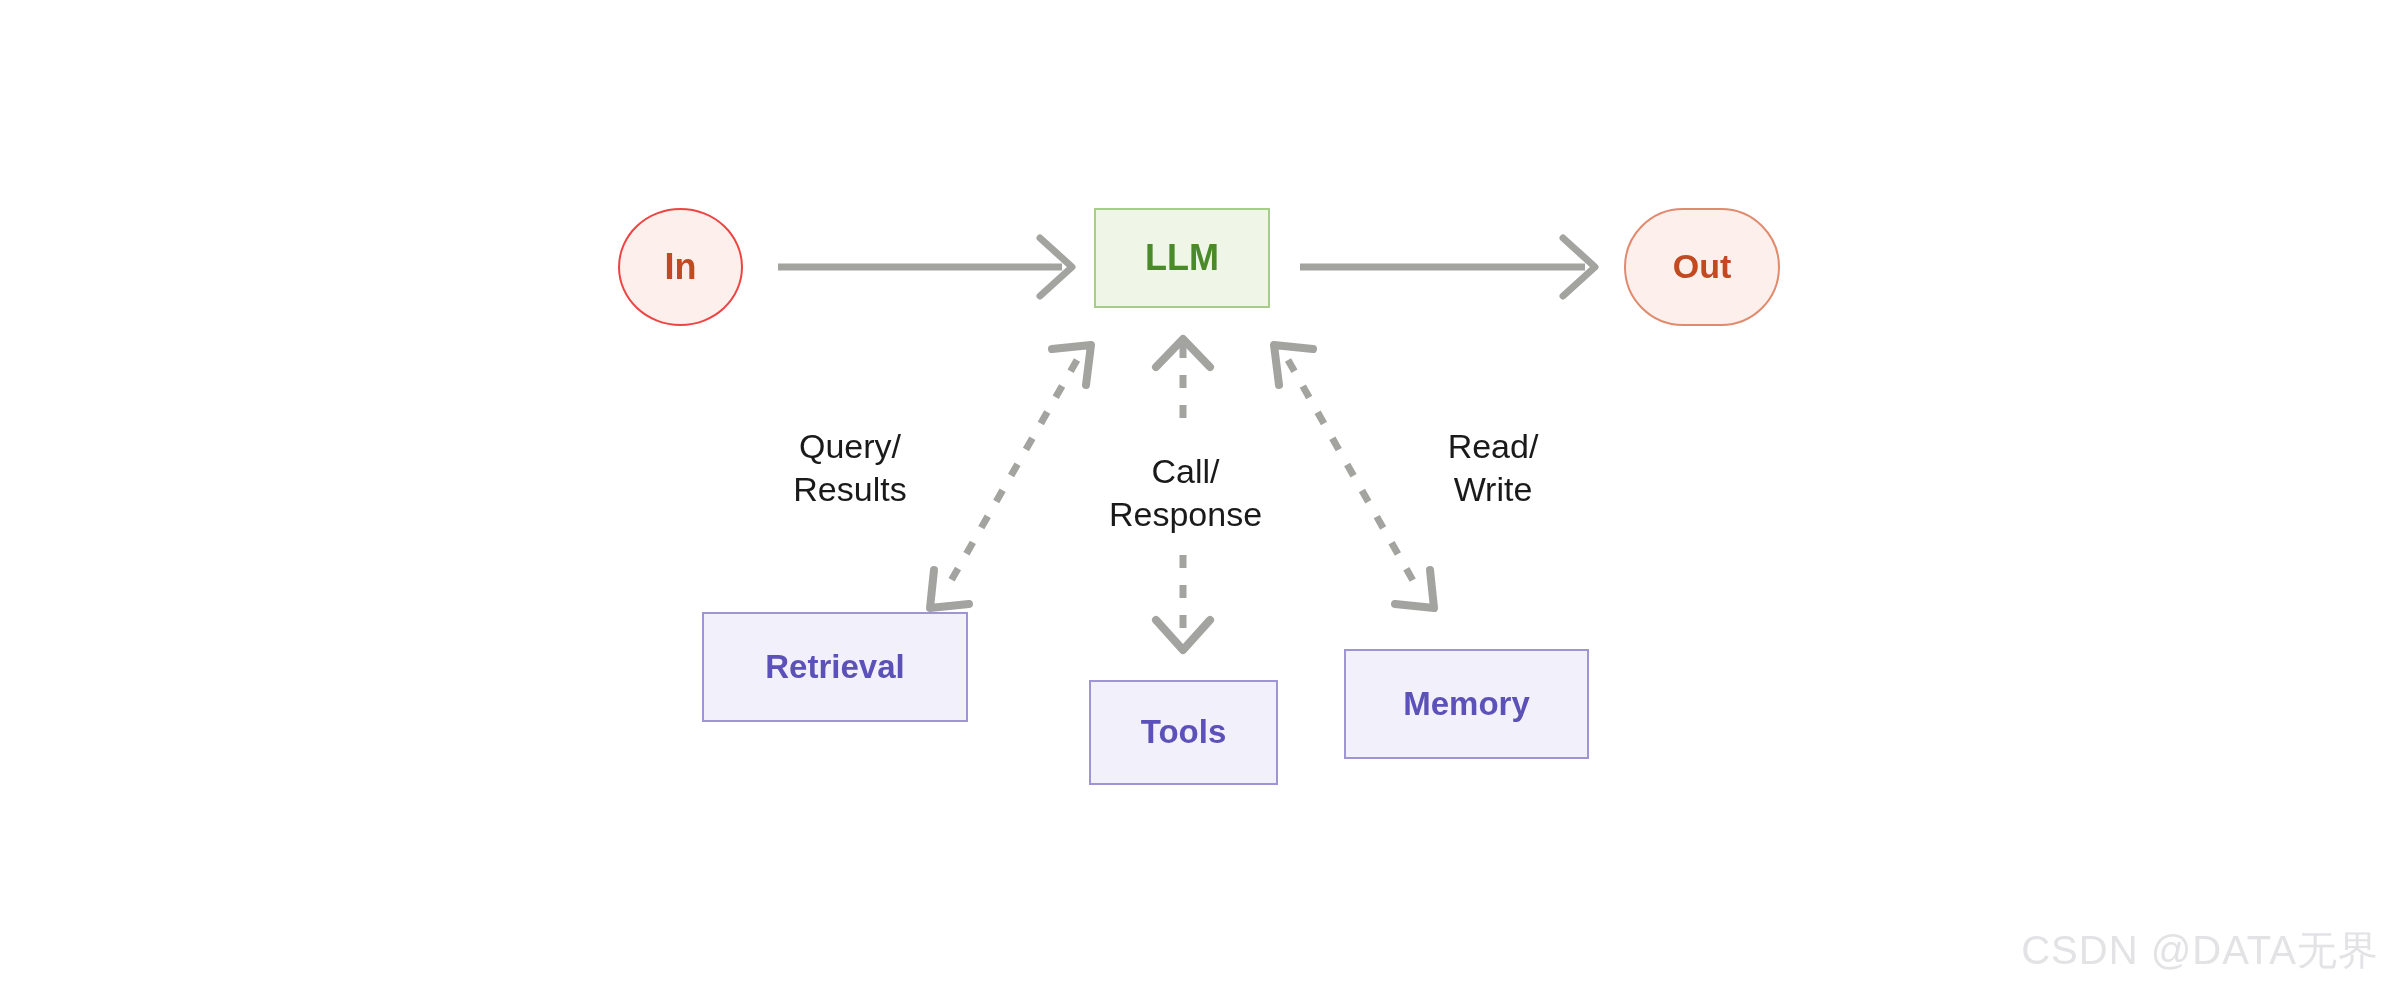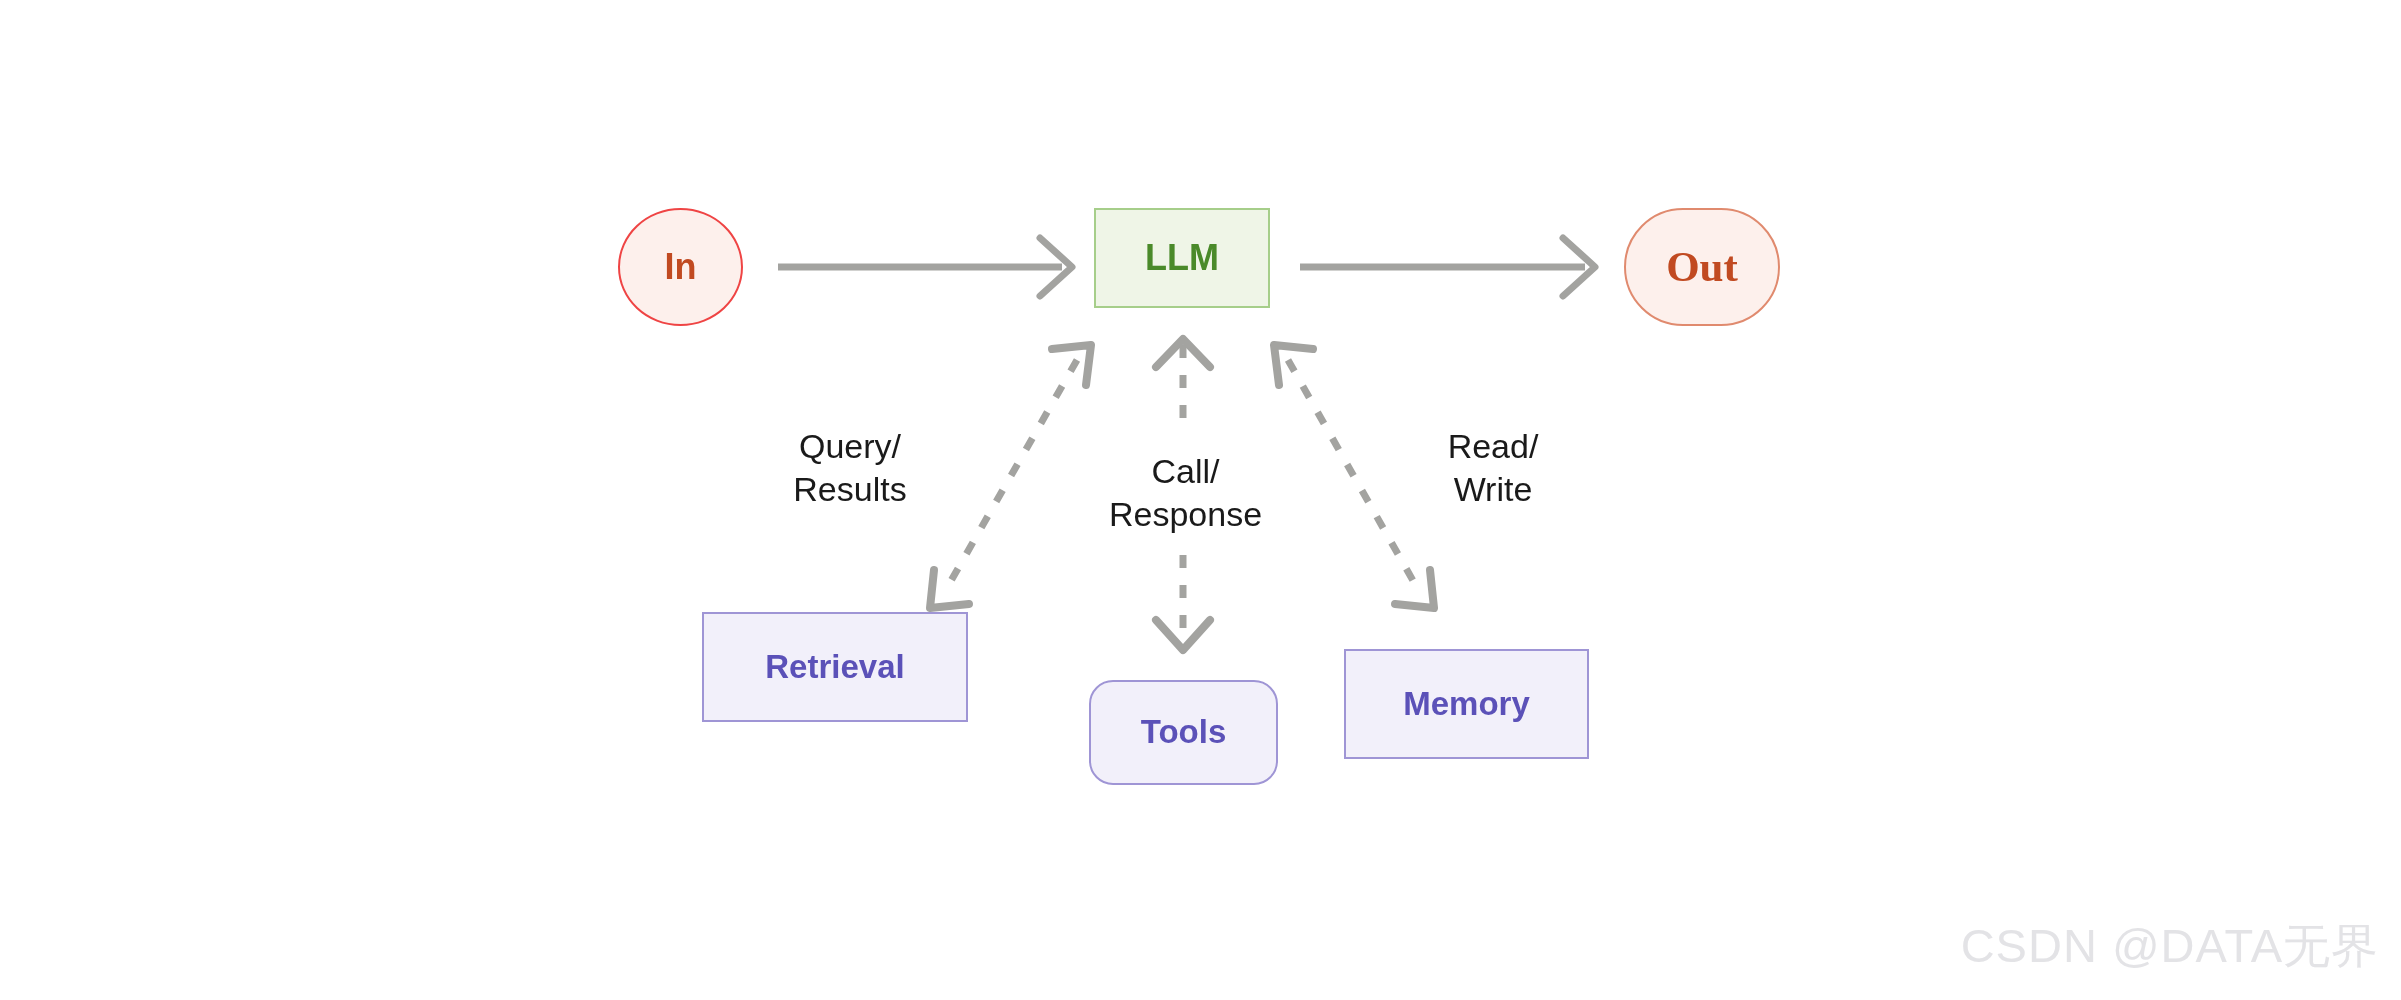--- a/index.html
+++ b/index.html
@@ -65,23 +65,22 @@
   
   #node-out {
     left: 1624px;
     top: 208px;
     width: 156px;
     height: 118px;
     border: 2px solid #e08a6e;
     background: #fdf0ec;
     border-radius: 60px;
     color: #c14a21;
-    font-size: 43px;
-    font-weight: bold;
-    font-family: Liberation Serif, serif;
+    font-size: 34px;
+    font-weight: bold;
   }
 
   
   .node-purple {
     border: 2px solid #9f95d5;
     background: #f2f0fa;
     color: #5b51b8;
     font-size: 33px;
     font-weight: bold;
   }
@@ -89,21 +88,20 @@
     left: 702px;
     top: 612px;
     width: 266px;
     height: 110px;
   }
   #node-tools {
     left: 1089px;
     top: 680px;
     width: 189px;
     height: 105px;
-    border-radius: 24px;
   }
   #node-memory {
     left: 1344px;
     top: 649px;
     width: 245px;
     height: 110px;
   }
 
   
   .edge-label {
@@ -130,21 +128,21 @@
     top: 425px;
     width: 230px;
   }
 
   
   #watermark {
     position: absolute;
     right: 22px;
     bottom: 22px;
     color: #e3e3e6;
-    font-size: 47px;
+    font-size: 40px;
     letter-spacing: 1px;
     user-select: none;
   }
 </style>
 </head>
 <body>
 
 <div id="canvas">
 
   <svg id="edges" viewBox="0 0 2401 1000" xmlns="http://www.w3.org/2000/svg">

